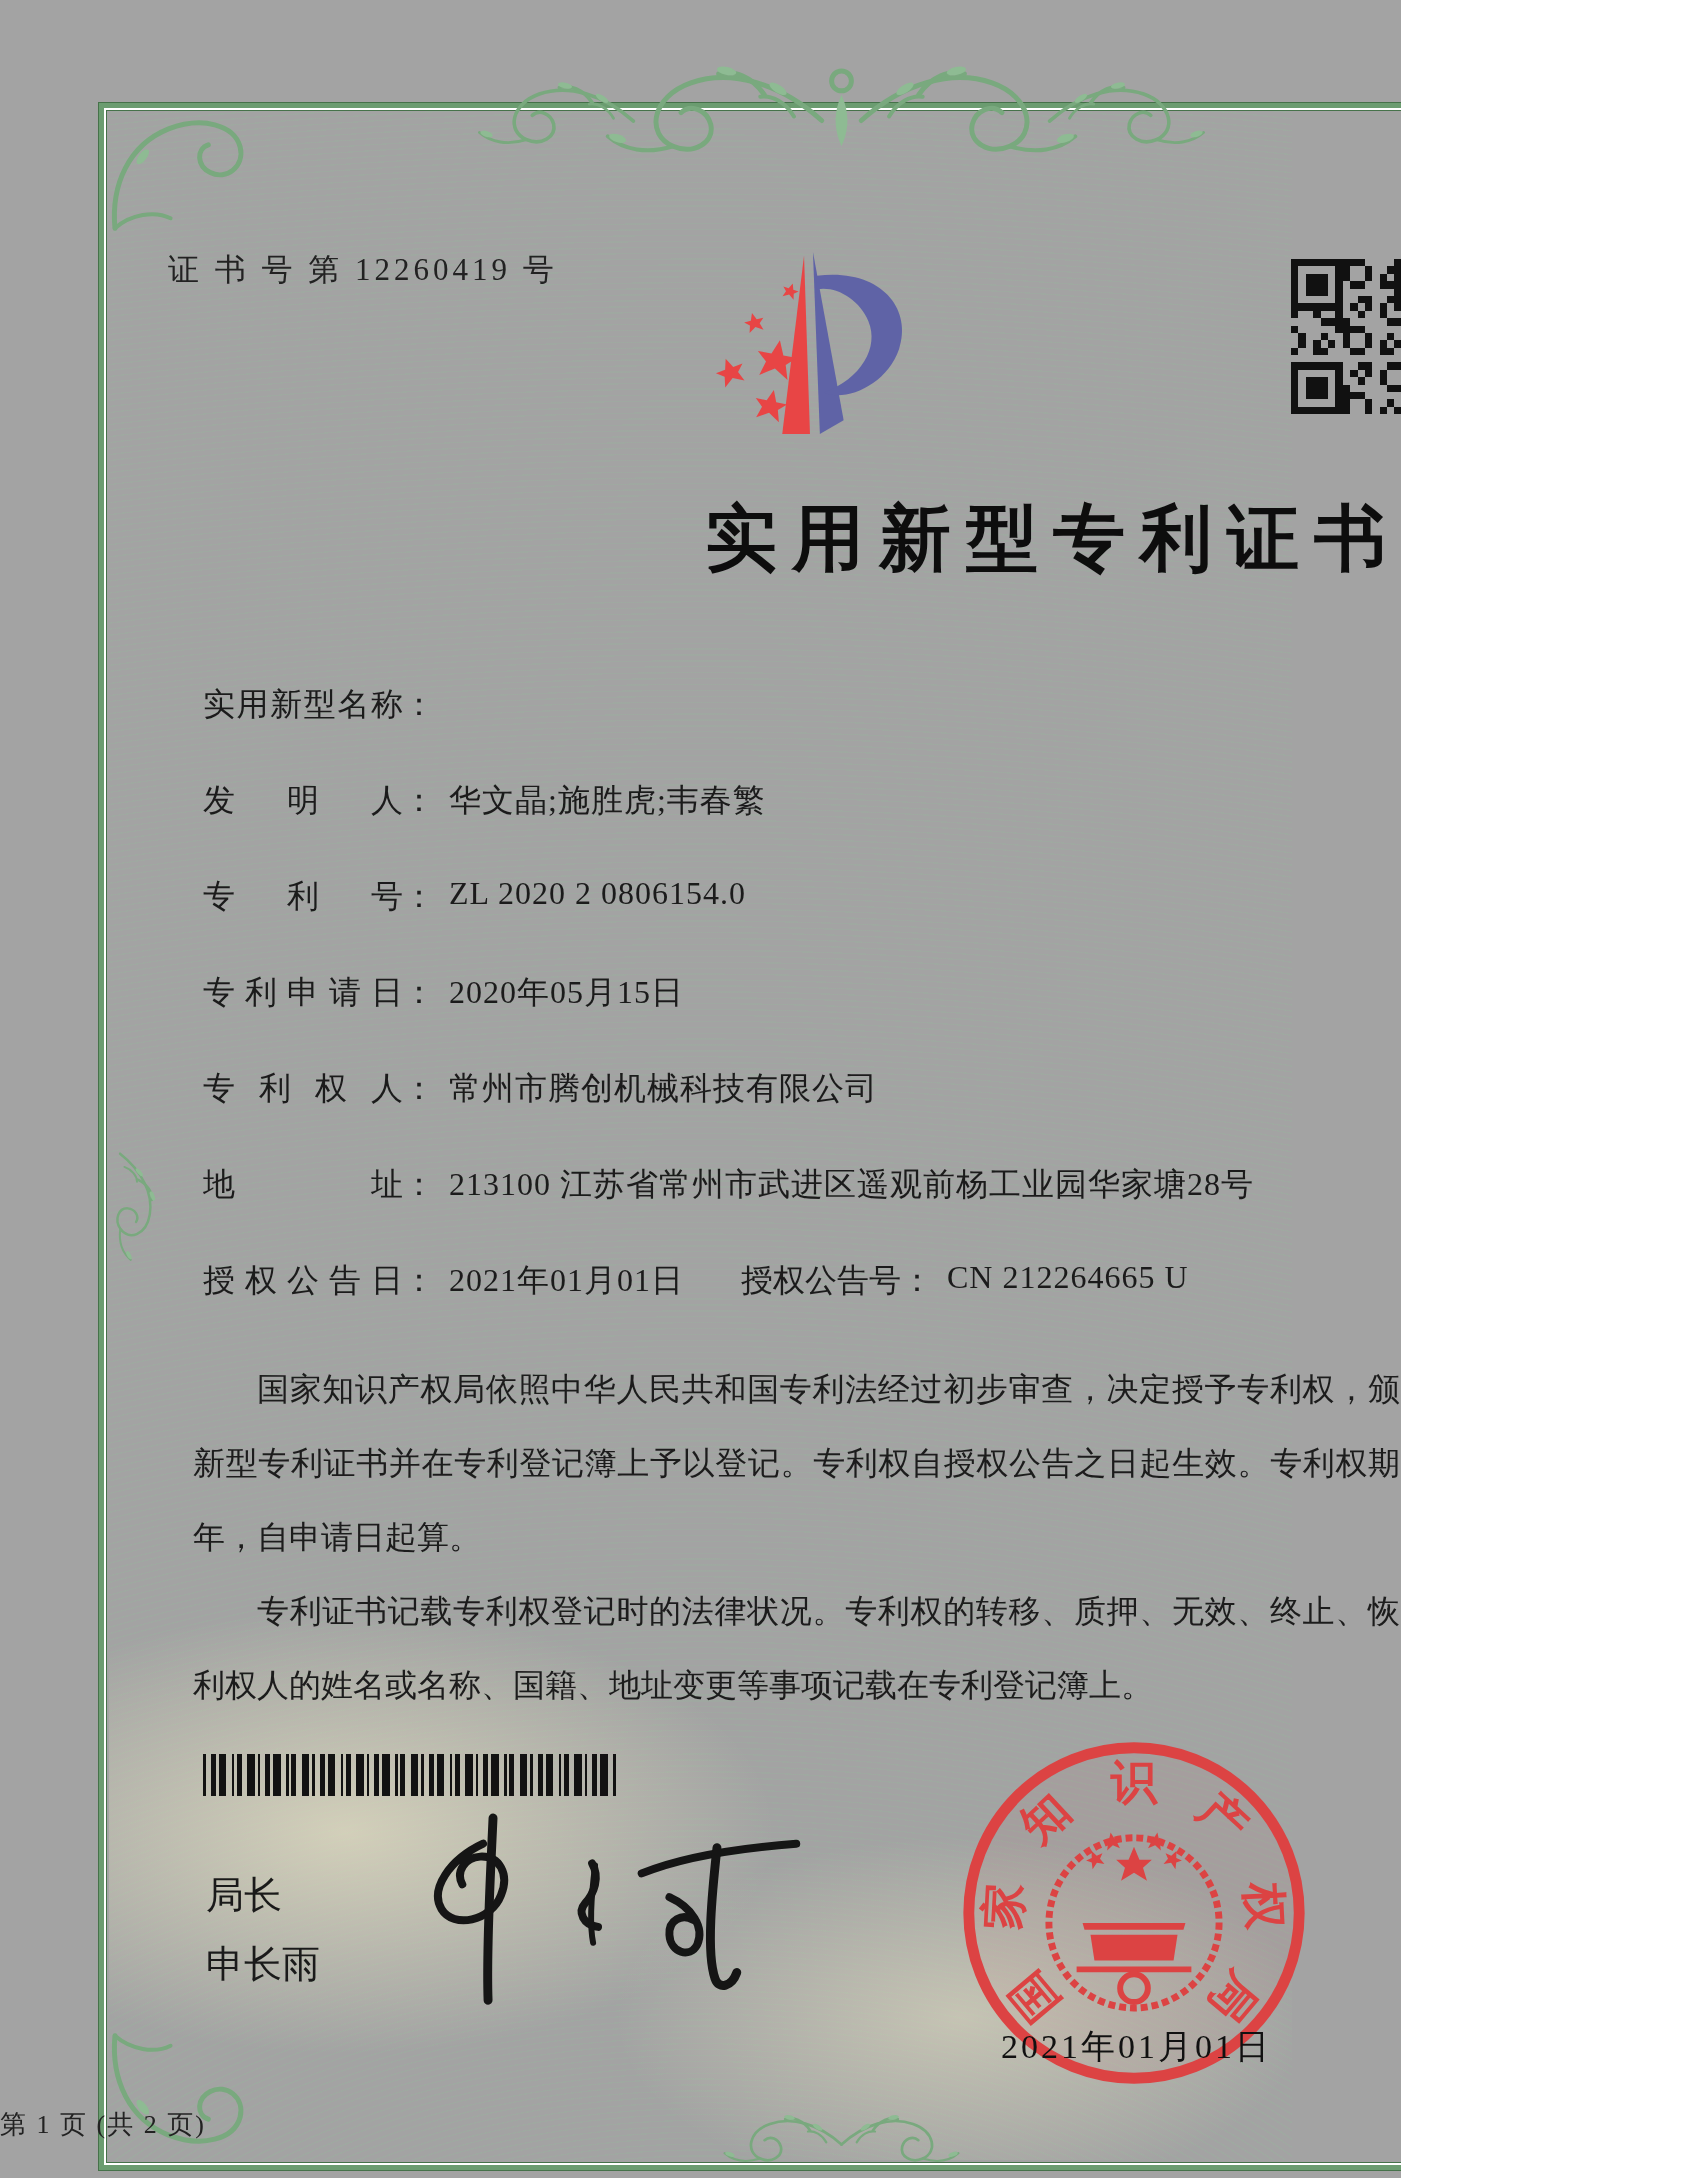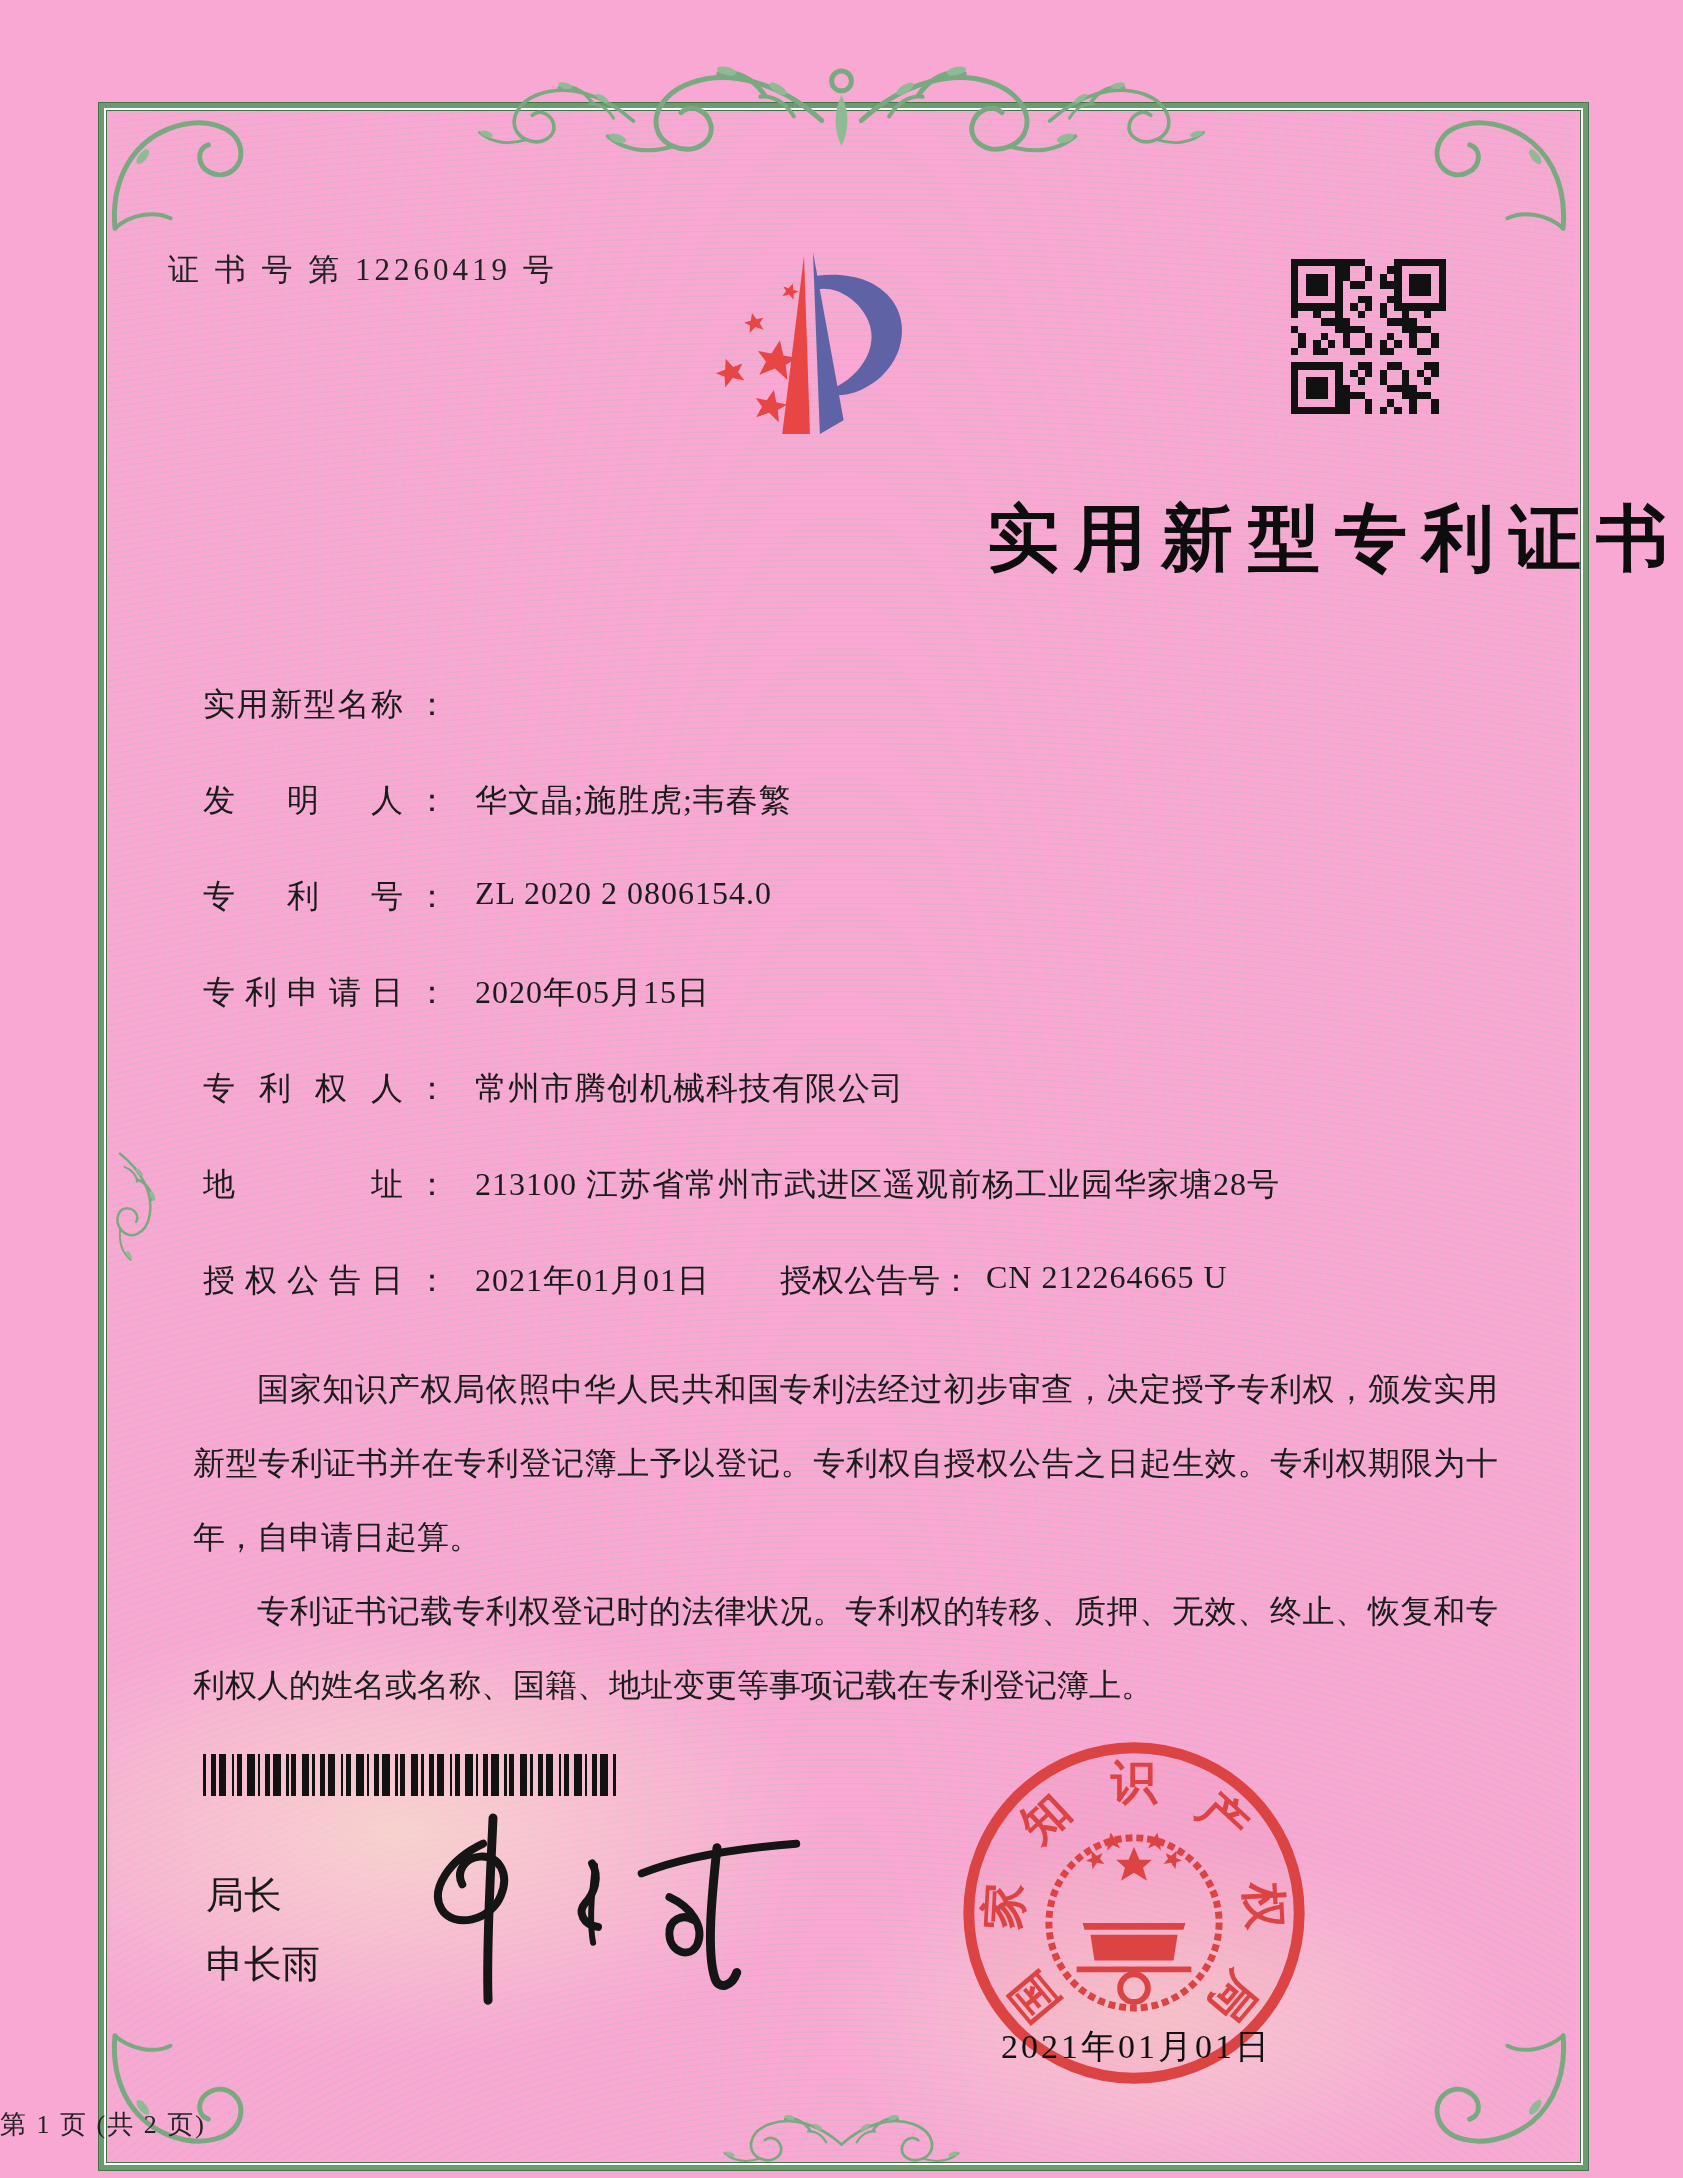--- a/index.html
+++ b/index.html
@@ -1,19 +1,19 @@
 <!DOCTYPE html>
 <html><head>
 <meta charset="utf-8">
 <style>
   html,body{margin:0;padding:0;background:#ffffff;}
   .page{
     position:relative;
-    width:1683px;height:2178px;
-    background:#f9a8d4;
+    width:1401px;height:2178px;
+    background:#a3a3a3;
     font-family:"Liberation Serif","DejaVu Serif",serif;
     color:#1b1b1b;
     overflow:hidden;
   }
   
   .texture{
     position:absolute;left:109px;top:111px;right:109px;bottom:18px;
     background:
       radial-gradient(614px 317px at 20% 84%, rgba(250,243,205,.55), transparent 70%),
       radial-gradient(495px 257px at 72% 93%, rgba(250,243,205,.4), transparent 70%),
@@ -34,21 +34,21 @@
   }
   .logo{position:absolute;left:685px;top:242px;width:244px;height:204px;}
   .qr{position:absolute;left:1291px;top:259px;width:156px;height:156px;
       display:grid;grid-template-columns:repeat(21,7.4px);grid-auto-rows:7.4px;}
   .qr .on{background:#111;}
   .doc-title{
     position:absolute;left:0;top:491px;width:100%;
     text-align:right;font-size:72px;font-weight:700;letter-spacing:15px;color:#0d0d0d;
   }
   .fields{position:absolute;left:203px;top:683px;width:1297px;font-size:32px;}
-  .frow{height:96px;display:flex;align-items:flex-start;white-space:nowrap;gap:13px;}
+  .frow{height:96px;display:flex;align-items:flex-start;white-space:nowrap;}
   .flabel{display:inline-block;width:200px;text-align:justify;text-align-last:justify;}
   .fcolon{display:inline-block;margin-right:14px;}
   .fvalue{letter-spacing:1px;}
   .grant-pair2{margin-left:57px;display:flex;}
   .grant-pair2 .flabel{width:auto;text-align-last:auto;}
   .paras{
     position:absolute;left:193px;top:1352px;width:1305px;
     font-size:32px;line-height:74px;text-align:justify;color:#1c1c1c;
   }
   .paras p{margin:0;text-indent:2em;}

